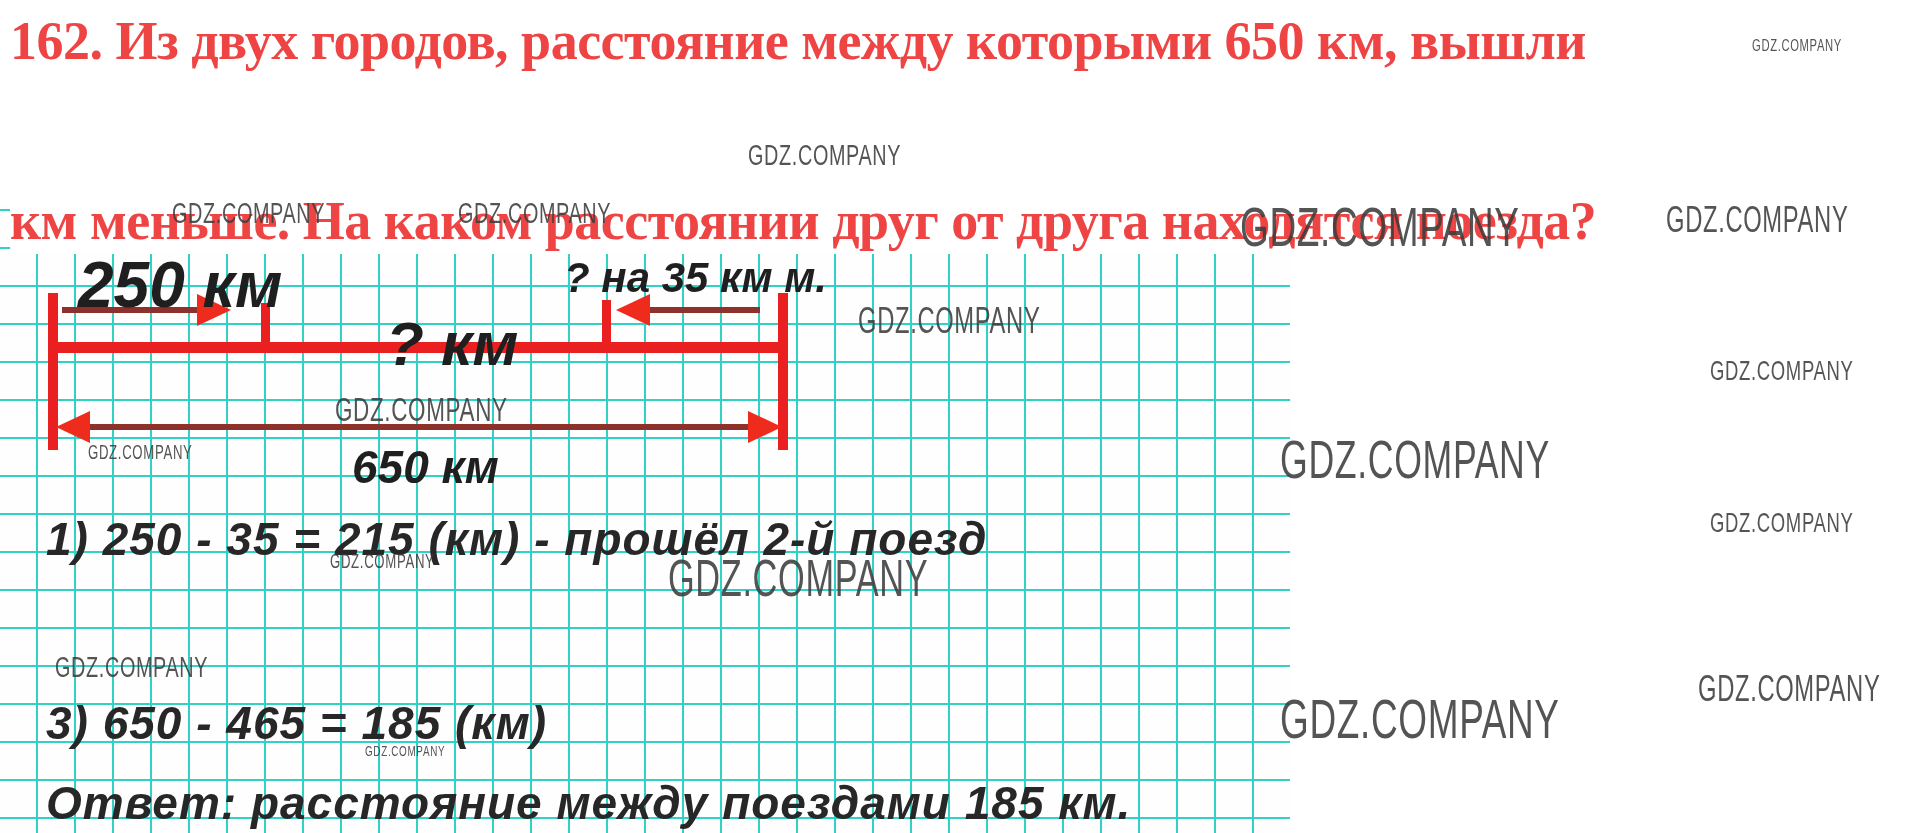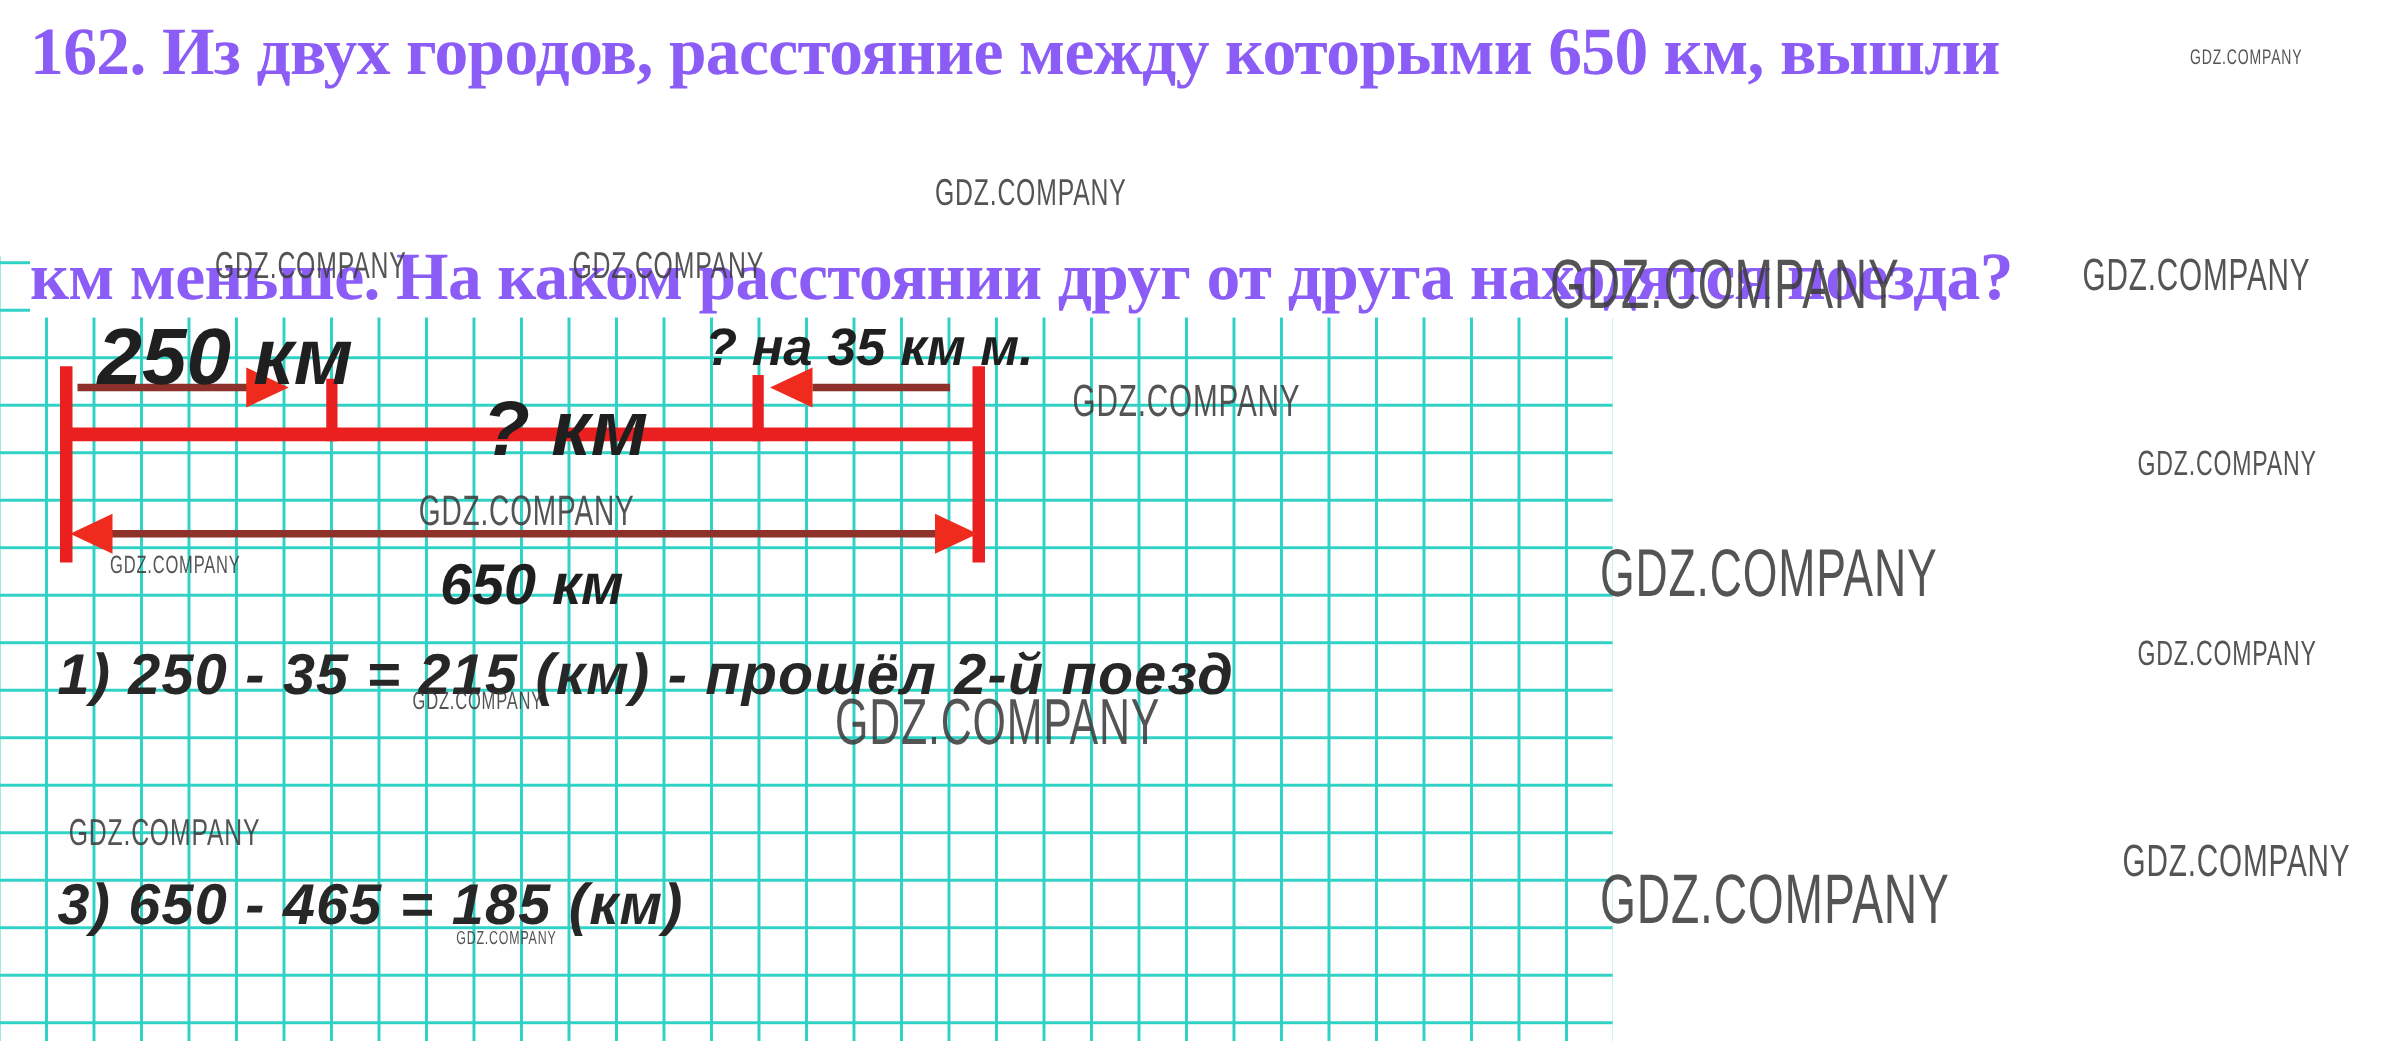--- a/index.html
+++ b/index.html
@@ -1,22 +1,22 @@
 <!DOCTYPE html>
 <html><head>
 <meta charset="utf-8">
 <style>
   html,body{margin:0;padding:0;background:#ffffff;}
   #page{position:relative;width:1911px;height:833px;overflow:hidden;background:#ffffff;
         font-family:"Liberation Sans",sans-serif;}
 
   
-  .prob-line{position:absolute;left:24px;white-space:nowrap;
+  .prob-line{position:absolute;left:10px;white-space:nowrap;
     font-family:"Liberation Serif",serif;font-weight:700;
-    font-size:54px;letter-spacing:-0.5px;color:#8b5cf6;background:#ffffff;
+    font-size:54px;letter-spacing:-0.5px;color:#ef4444;background:#ffffff;
     padding:2px 6px 2px 0;}
 
   
   .grid-paper{position:absolute;left:0;top:205px;width:1290px;height:628px;
     background-color:#fefefe;
     background-image:
       linear-gradient(to right, var(--grid-color) 0 2px, transparent 2px),
       linear-gradient(to bottom, var(--grid-color) 0 2px, transparent 2px);
     background-size:38px 38px;background-position:-2px 4px;}
 
@@ -70,20 +70,21 @@
     <div class="head head-right" style="left:748px;top:411px;"></div>
 
     <div class="diag-label" style="left:78px;top:248px;font-size:64px;">250 км</div>
     <div class="diag-label" style="left:564px;top:254px;font-size:42px;">? на 35 км м.</div>
     <div class="diag-label" style="left:386px;top:308px;font-size:62px;">? км</div>
     <div class="diag-label" style="left:352px;top:440px;font-size:46px;">650 км</div>
   </div>
 
   <div class="sol-line" style="top:512px;">1) 250 - 35 = 215 (км) - прошёл 2-й поезд</div>
   <div class="sol-line" style="top:696px;">3) 650 - 465 = 185 (км)</div>
+  <div class="sol-line" style="top:776px;">Ответ: расстояние между поездами 185 км.</div>
 
   <div id="watermarks">
       <span class="wm" style="left: 172px; top: 196px; font-size: 30px;">GDZ.COMPANY</span>
       <span class="wm" style="left: 458px; top: 196px; font-size: 30px;">GDZ.COMPANY</span>
       <span class="wm" style="left: 748px; top: 138px; font-size: 30px;">GDZ.COMPANY</span>
       <span class="wm" style="left: 335px; top: 390px; font-size: 34px;">GDZ.COMPANY</span>
       <span class="wm" style="left: 858px; top: 300px; font-size: 36px;">GDZ.COMPANY</span>
       <span class="wm" style="left: 88px; top: 441px; font-size: 20px;">GDZ.COMPANY</span>
       <span class="wm" style="left: 330px; top: 550px; font-size: 20px;">GDZ.COMPANY</span>
       <span class="wm" style="left: 668px; top: 548px; font-size: 52px;">GDZ.COMPANY</span>

